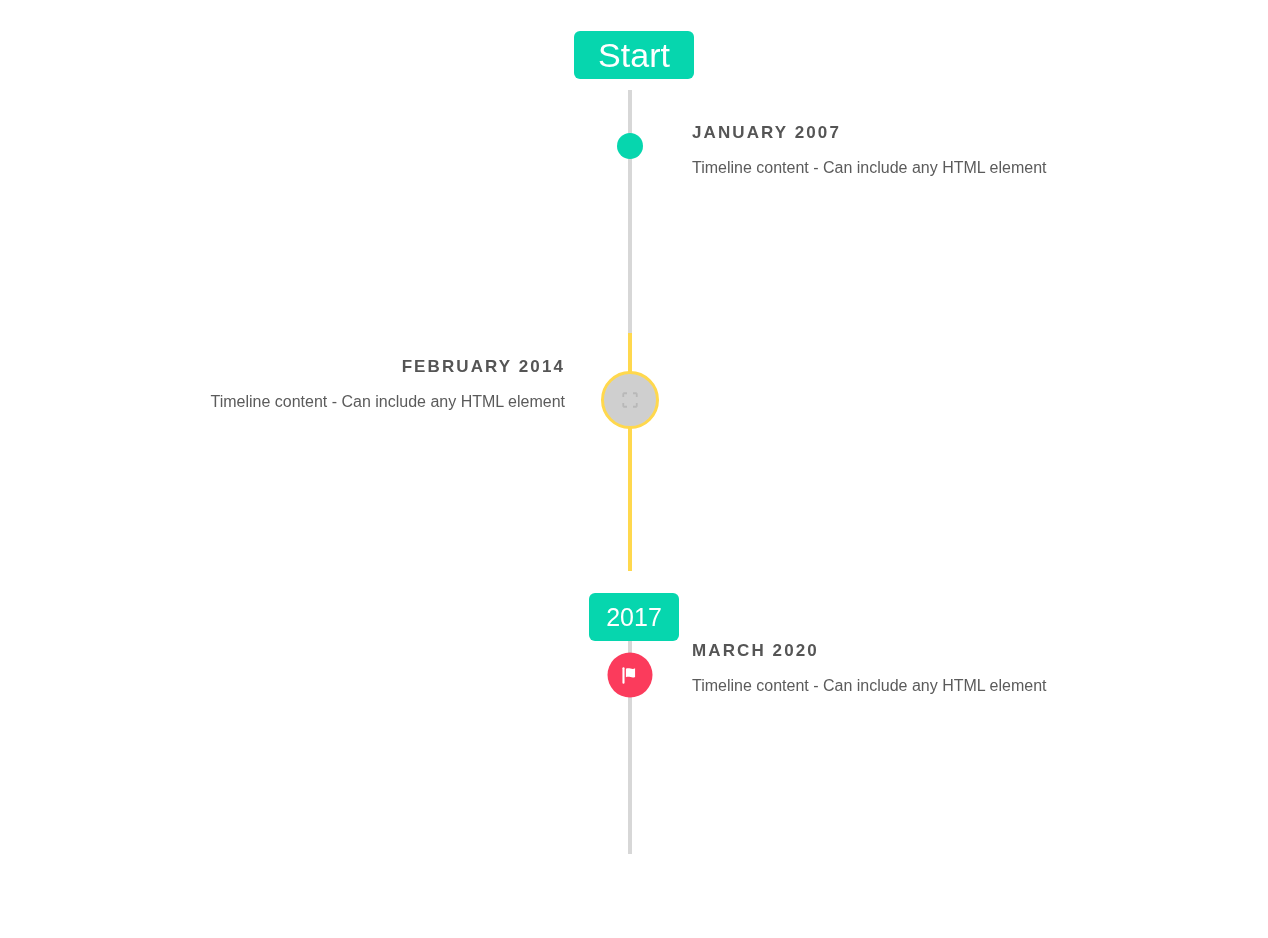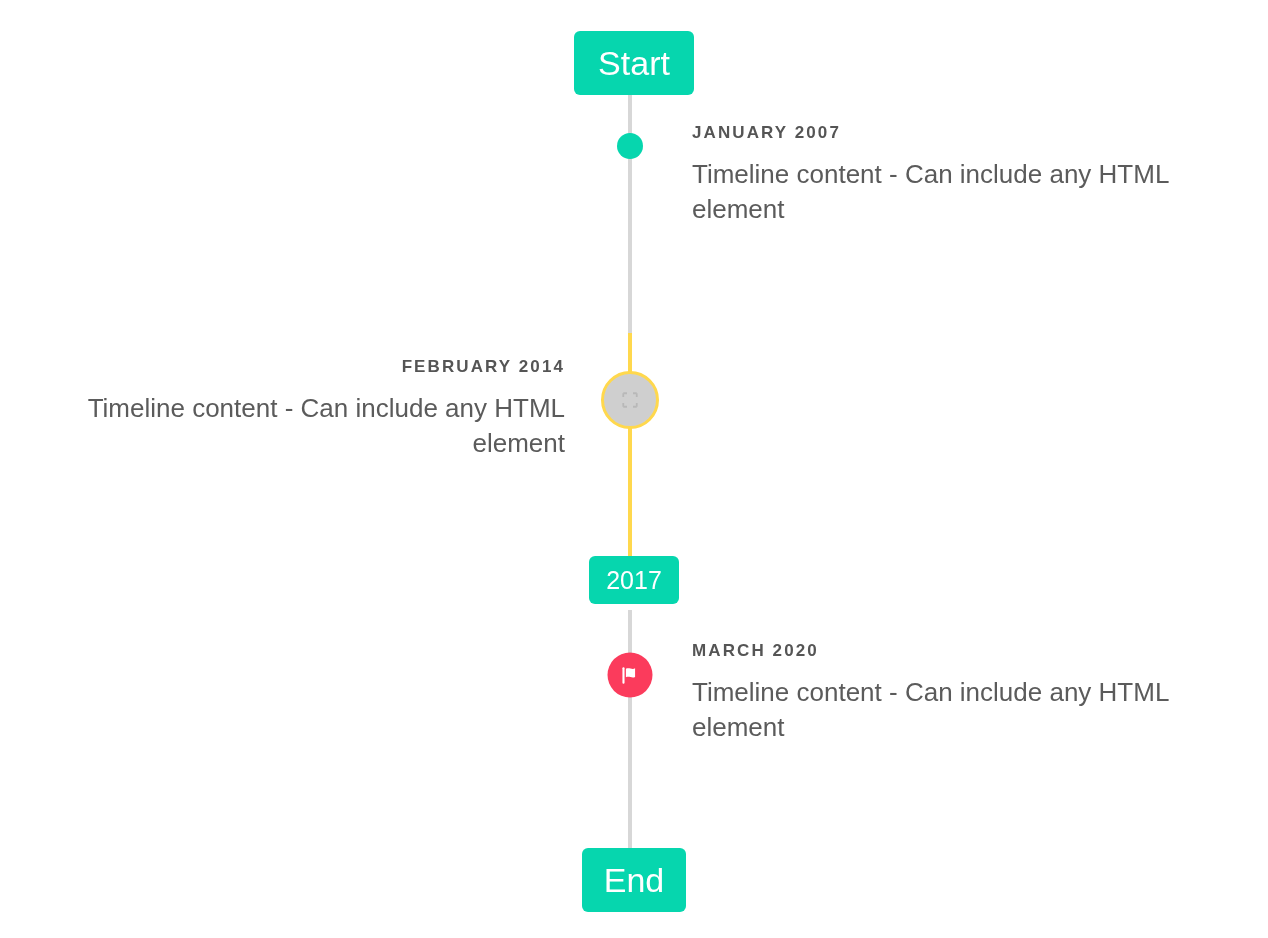--- a/index.html
+++ b/index.html
@@ -42,25 +42,25 @@
     border-radius: 6px;
     display: flex;
     align-items: center;
     justify-content: center;
     z-index: 5;
     box-sizing: border-box;
   }
   .badge-start {
     top: 31px;
     width: 120px;
-    height: 64px;
+    height: 48px;
     font-size: 34px;
   }
   .badge-mid {
-    top: 556px;
+    top: 593px;
     width: 90px;
     height: 48px;
     font-size: 25px;
   }
   .badge-end {
     top: 848px;
     width: 104px;
     height: 64px;
     font-size: 34px;
   }
@@ -84,21 +84,21 @@
 
   .entry-date {
     font-size: 17px;
     font-weight: bold;
     letter-spacing: 2.1px;
     color: #555555;
     margin: 0 0 14px 0;
     line-height: 1.1;
   }
   .entry-text {
-    font-size: 26px;
+    font-size: 16px;
     color: #5b5b5b;
     line-height: 1.36;
     margin: 0;
     font-weight: 400;
   }
 
   
   .marker {
     position: absolute;
     left: 630px;
@@ -180,15 +180,14 @@
         <rect x="3.2" y="3" width="2.3" height="18" rx="1.1" fill="#ffffff"></rect>
         <path d="M7 4.6 c3.5 -1.9 6.5 1.5 10 -0.4 v9.4 c-3.5 1.9 -6.5 -1.5 -10 0.4 z" fill="#ffffff"></path>
       </svg>
     </div>
     <div class="entry-body">
       <p class="entry-date">MARCH 2020</p>
       <p class="entry-text">Timeline content - Can include any HTML element</p>
     </div>
   </div>
 
-  <div class="badge badge-end">End</div>
 
 </div>
 
 </body></html>

